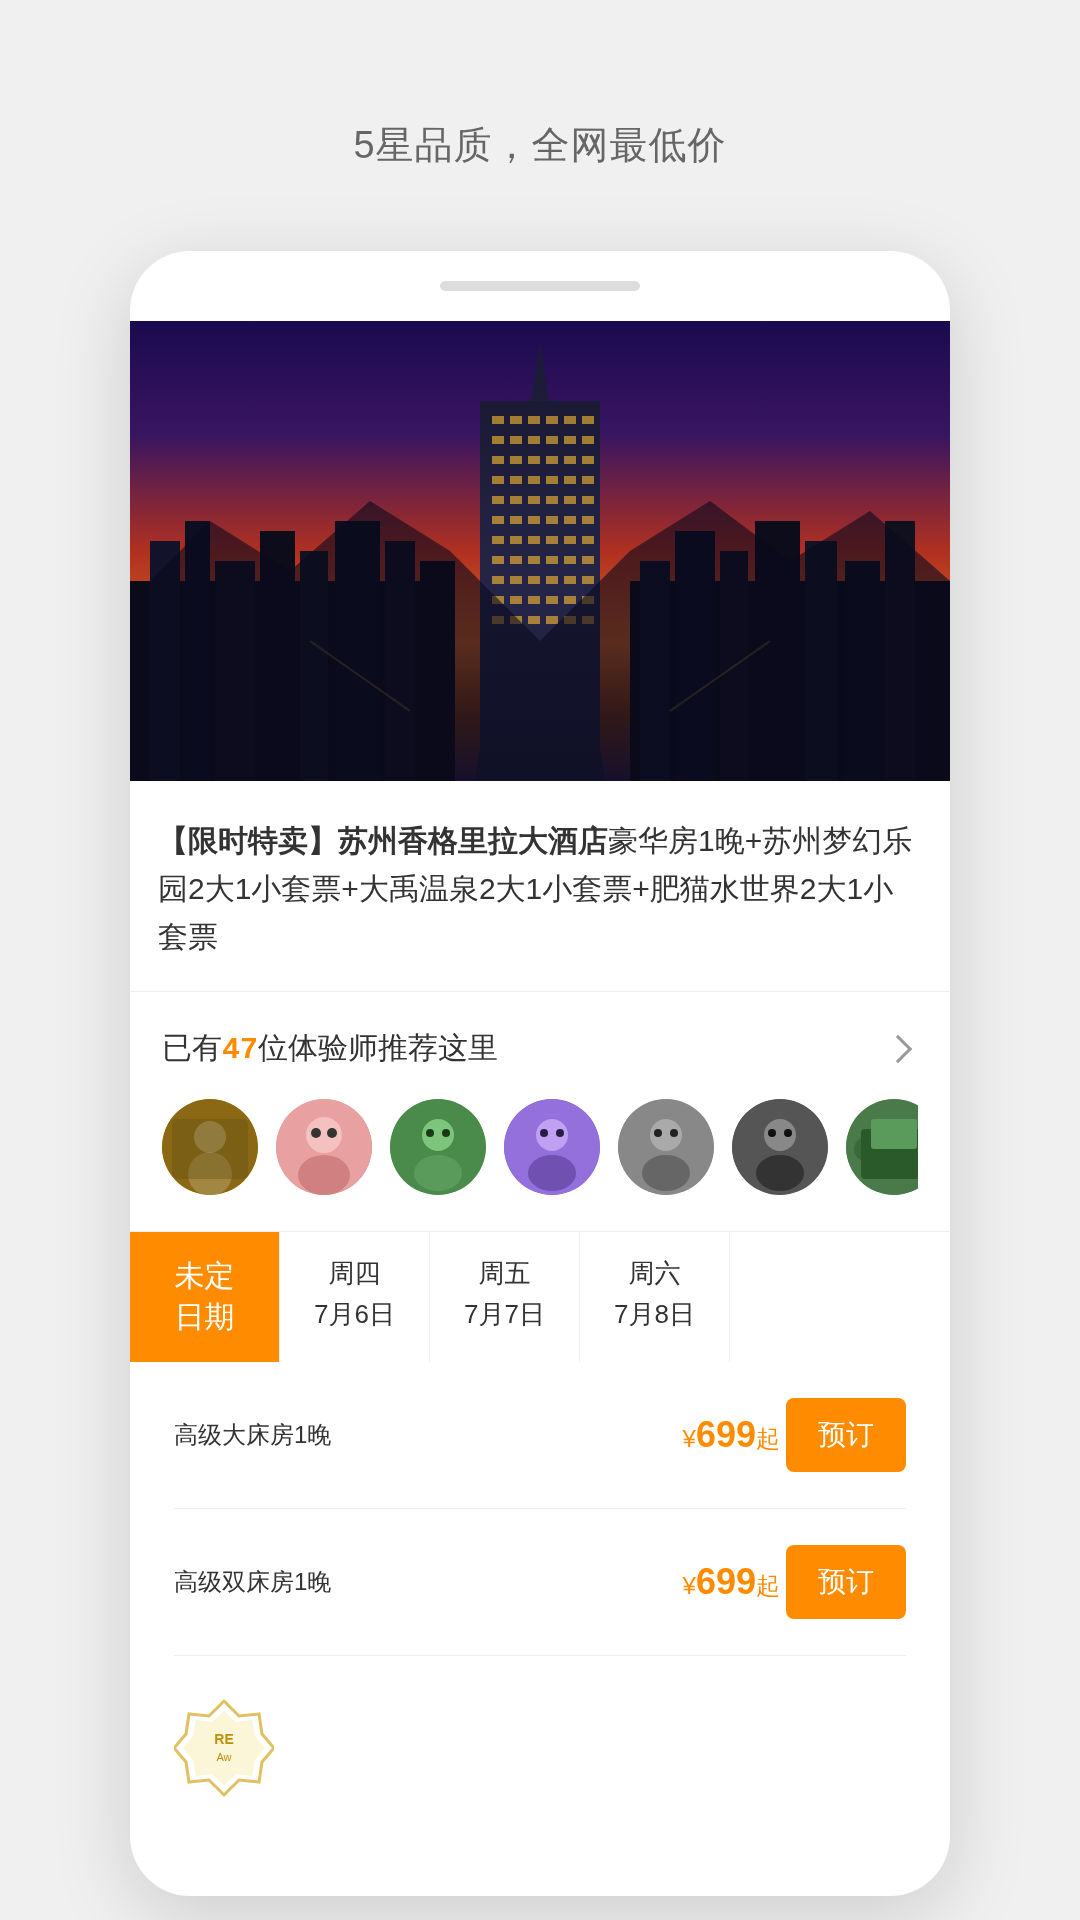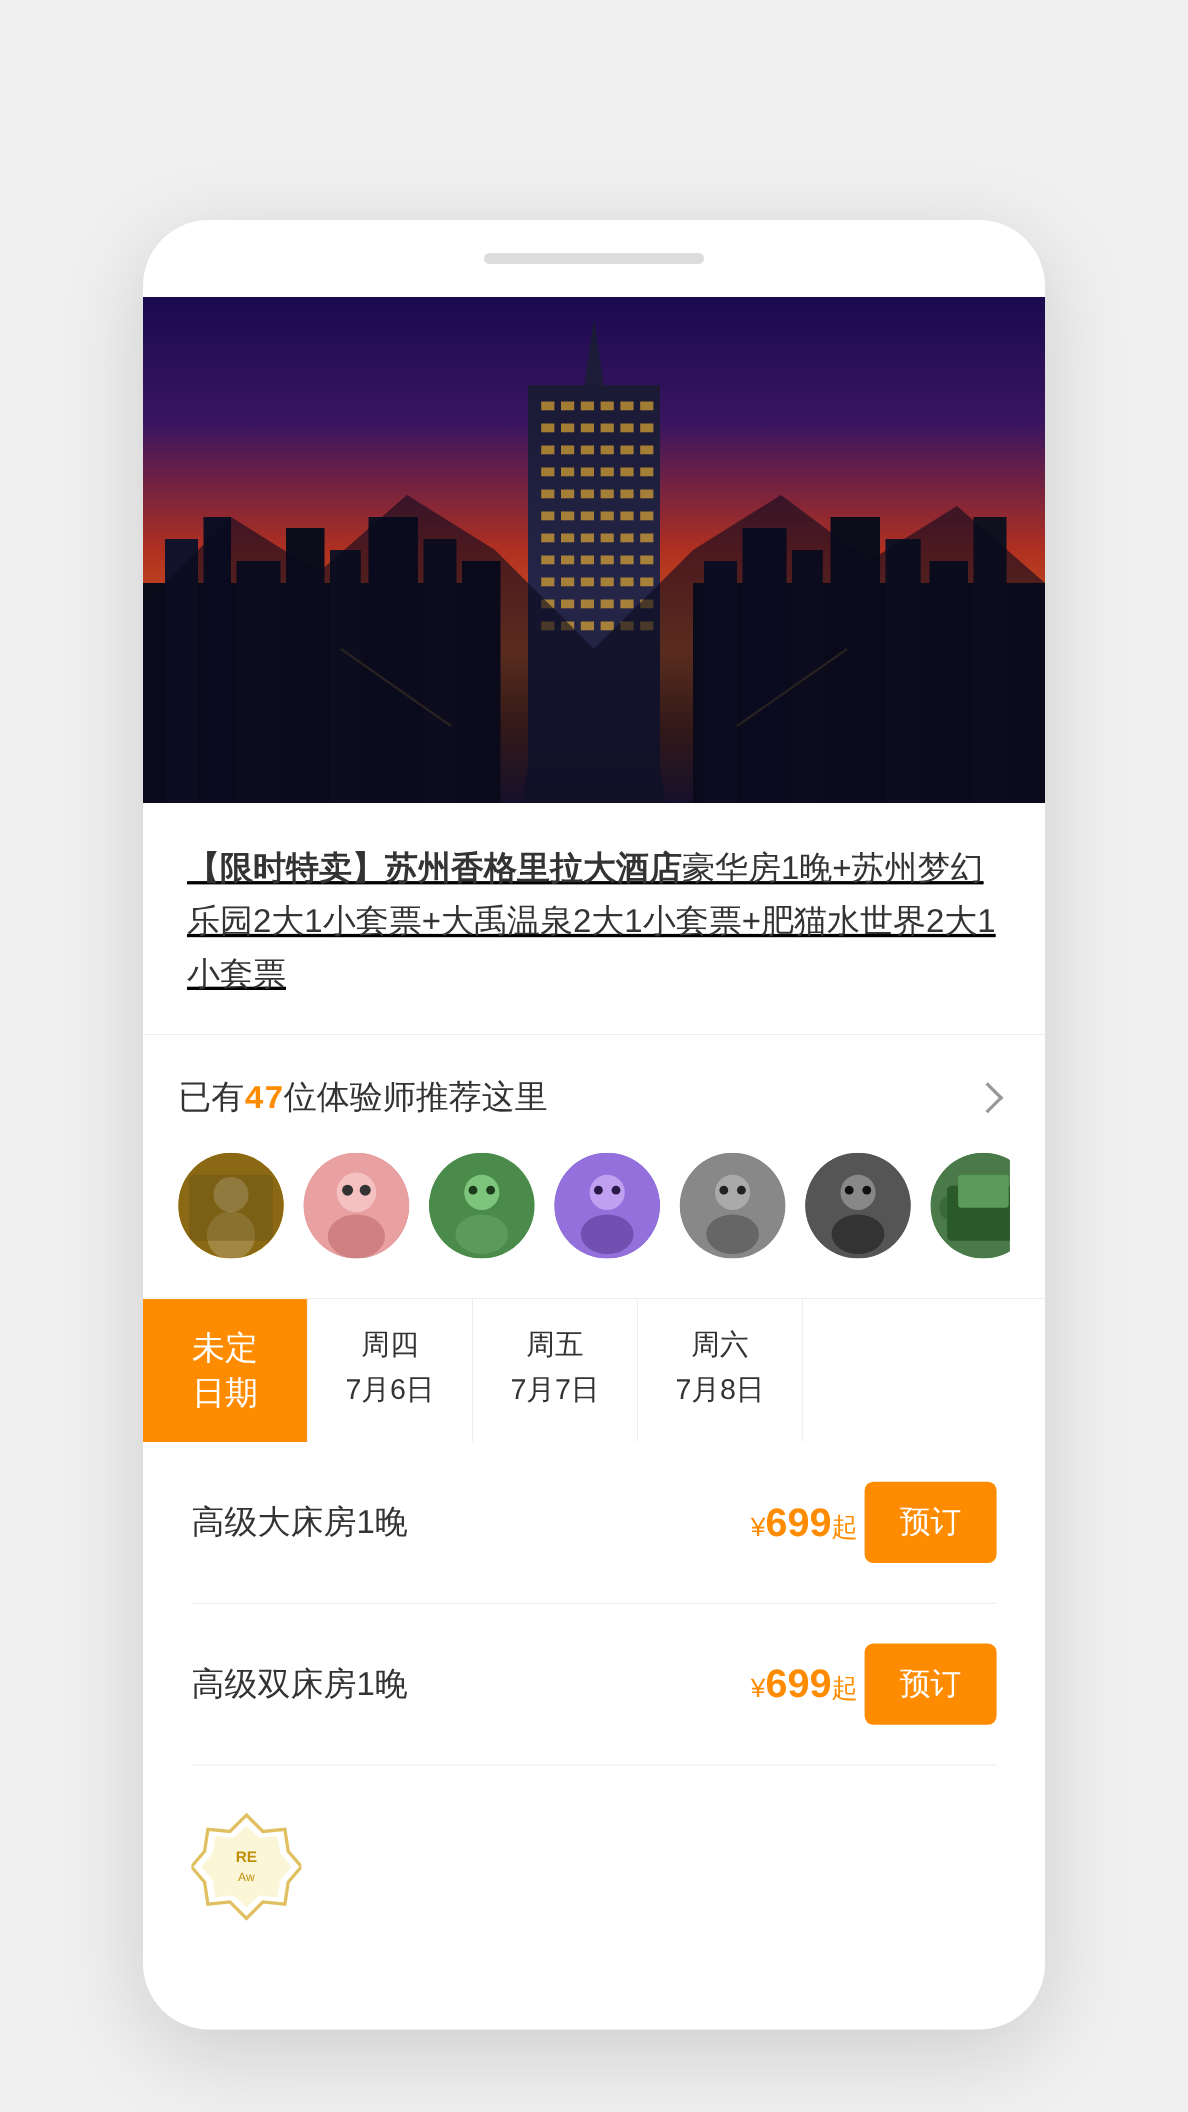--- a/index.html
+++ b/index.html
@@ -64,22 +64,21 @@
     .sky-gradient {
       position: absolute;
       top: 0;
       left: 0;
       right: 0;
       height: 200px;
       background: linear-gradient(180deg, #1a1060 0%, #4a2060 30%, #c04020 60%, #e06020 80%, #8a3010 100%);
     }
 
     .hotel-content {
-      padding: 36px 40px 0;
-      text-decoration: underline;
+      padding: 36px 28px 0;
     }
 
     .hotel-description {
       font-size: 30px;
       color: #333;
       line-height: 1.6;
       margin-bottom: 30px;
     }
 
     .hotel-description .highlight {
@@ -209,21 +208,21 @@
 
     .room-item {
       display: flex;
       align-items: center;
       justify-content: space-between;
       padding: 36px 0;
       border-bottom: 1px solid #eee;
     }
 
     .room-name {
-      font-size: 30px;
+      font-size: 24px;
       color: #333;
     }
 
     .room-right {
       display: flex;
       align-items: center;
       gap: 6px;
     }
 
     .room-price {
@@ -267,20 +266,21 @@
       height: 120px;
       display: flex;
       align-items: center;
       justify-content: center;
     }
   </style>
 </head>
 <body>
 
 <div class="page-header">
+  <p class="page-subtitle">5星品质，全网最低价</p>
 </div>
 
 <div class="phone-container">
   <div class="phone-notch"></div>
 
   <div class="hotel-image">
     <div class="sky-gradient"></div>
 
     <svg width="100%" height="100%" viewBox="0 0 820 460" preserveAspectRatio="xMidYMid slice" style="position:absolute;top:0;left:0;">
 

